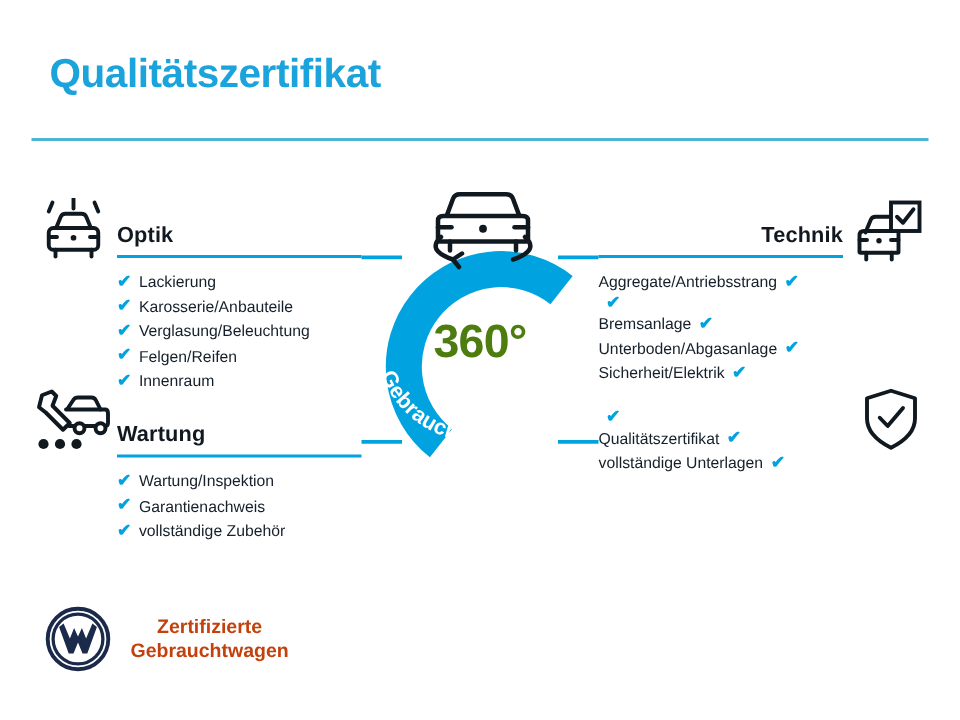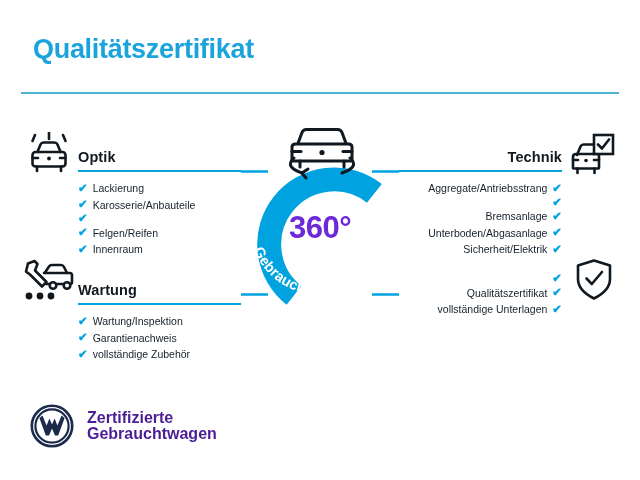--- a/index.html
+++ b/index.html
@@ -89,21 +89,21 @@
     display: inline-block;
   }
 
   
   .quad.left .quad-title { left: 0; }
   .quad.left .quad-list li { justify-content: flex-start; }
   .quad.left .chk { margin-right: 5px; }
 
   
   .quad.right .quad-title { right: 0; }
-  .quad.right .quad-list li { justify-content: flex-end; }
+  .quad.right .quad-list li { }
   .quad.right .chk { margin-left: 5px; }
 
   #quad-optik    { left: 78px;  top: 142px; width: 163px; }
   #quad-wartung  { left: 78px;  top: 275px; width: 163px; }
   #quad-technik  { left: 399px; top: 142px; width: 163px; }
   #quad-garantie { left: 399px; top: 265px; width: 163px; }
 
   
   .sec-icon {
     position: absolute;
@@ -122,39 +122,40 @@
     height: 160px;
   }
   #badge-degrees {
     position: absolute;
     left: 0;
     top: 62px;
     width: 176px;
     text-align: center;
     font-size: 31px;
     font-weight: bold;
-    color: #6d28d9;
+    color: #4d7c0f;
     letter-spacing: -0.5px;
   }
 
   
   #footer {
     position: absolute;
     left: 30px;
     top: 404px;
     display: flex;
     align-items: center;
   }
   #footer-text {
     margin-left: 13px;
-    font-size: 16px;
-    font-weight: bold;
-    color: #4c1d95;
+    font-size: 13px;
+    font-weight: bold;
+    color: #c2410c;
     line-height: 16px;
     white-space: pre-line;
+    text-align: center;
   }
 </style>
 </head>
 <body>
 
 <div class="page">
 
   <div class="title">Qualitätszertifikat</div>
   <div class="title-rule"></div>
 
@@ -227,20 +228,21 @@
       <li>
           <span class="chk">✔</span>
           <span>Lackierung</span>
         </li>
       <li>
           <span class="chk">✔</span>
           <span>Karosserie/Anbauteile</span>
         </li>
       <li>
           <span class="chk">✔</span>
+          <span>Verglasung/Beleuchtung</span>
         </li>
       <li>
           <span class="chk">✔</span>
           <span>Felgen/Reifen</span>
         </li>
       <li>
           <span class="chk">✔</span>
           <span>Innenraum</span>
         </li>
     </ul>

